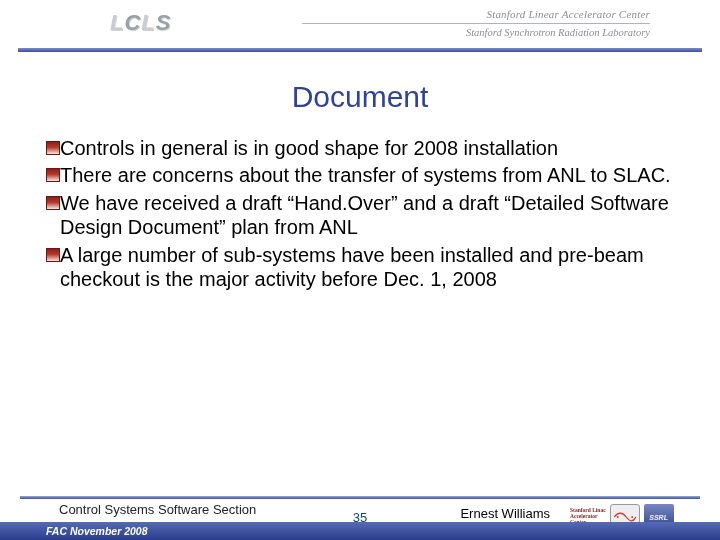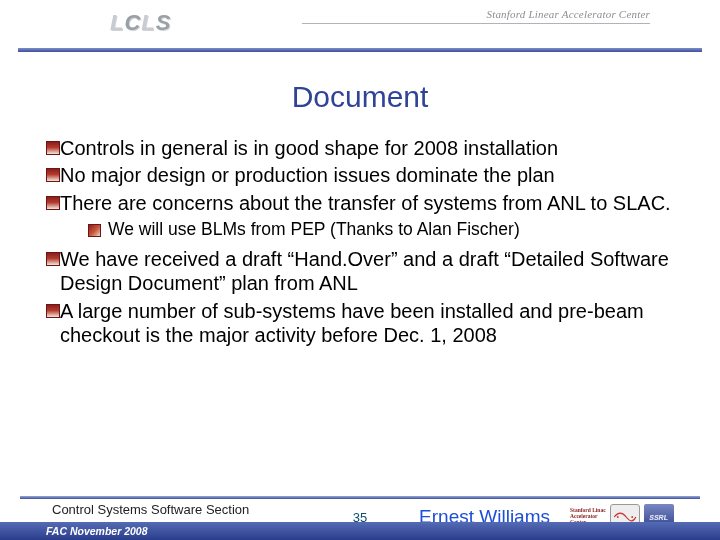--- a/index.html
+++ b/index.html
@@ -115,21 +115,21 @@
     background: linear-gradient(#9aa8d6,#3b4fa0);
   }
   .footer .slab {
     position: absolute;
     left: 0; right: 0; bottom: 0;
     height: 18px;
     background: linear-gradient(#556bb4,#2a3d8c);
   }
   .footer .section {
     position: absolute;
-    left: 52px; top: 6px;
+    left: 59px; top: 6px;
     font-size: 13px;
     color: #222;
   }
   .footer .date {
     position: absolute;
     left: 46px; bottom: 3px;
     font-size: 10.5px;
     font-style: italic;
     font-weight: bold;
     color: #fff;
@@ -137,22 +137,22 @@
   .footer .page-num {
     position: absolute;
     left: 50%; transform: translateX(-50%);
     top: 14px;
     font-size: 13px;
     color: #0c4a6e;
   }
   .footer .author {
     position: absolute;
     right: 170px; top: 10px;
-    font-size: 19px;
-    color: #1d4ed8;
+    font-size: 13px;
+    color: #000000;
   }
   .footer .mini-logo {
     position: absolute;
     right: 40px; top: 6px;
     width: 110px; height: 30px;
     display: flex; align-items: center;
     gap: 4px;
   }
   .mini-logo .txt {
     font-size: 5.5px;
@@ -186,35 +186,32 @@
 
 <div class="page">
 
   <div class="header">
     <div class="logo-left">
       <span class="mark"><span class="light">L</span>C<span class="light">L</span>S</span>
     </div>
     <div class="header-right">
       <div class="hr-top">Stanford Linear Accelerator Center</div>
       <div class="hr-line"></div>
+      <div class="hr-bot">Stanford Synchrotron Radiation Laboratory</div>
     </div>
   </div>
   <div class="grad-bar"></div>
 
   <h1 class="title">Document</h1>
 
   <div class="content">
     <ul class="bullets">
       <li><span>Controls in general is in good shape for 2008 installation</span></li>
-      <li><span>No major design or production issues dominate the plan</span></li>
       <li>
         <span>There are concerns about the transfer of systems from ANL to SLAC.</span>
-        <ul class="sub">
-          <li><span>We will use BLMs from PEP (Thanks to Alan Fischer)</span></li>
-        </ul>
       </li>
       <li><span>We have received a draft “Hand.Over” and a draft “Detailed Software Design Document” plan from ANL</span></li>
       <li><span>A large number of sub-systems have been installed and pre-beam checkout is the major activity before Dec. 1, 2008</span></li>
     </ul>
   </div>
 
   <div class="footer">
     <div class="bar"></div>
     <div class="section">Control Systems Software Section</div>
     <div class="page-num">35</div>

